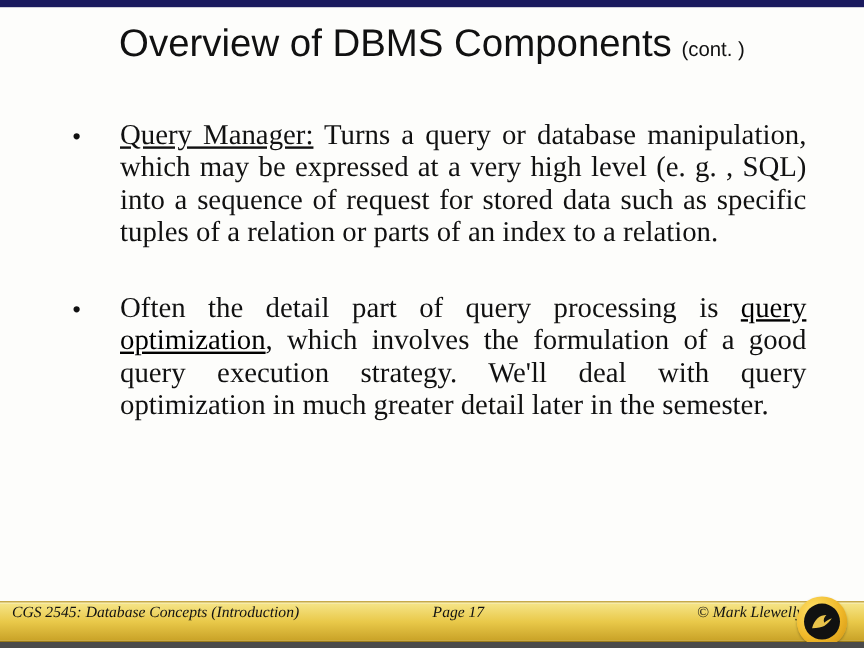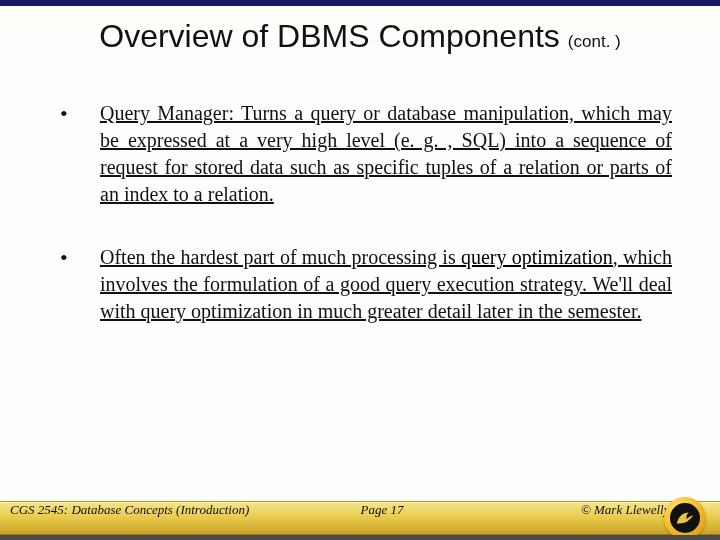--- a/index.html
+++ b/index.html
@@ -52,25 +52,24 @@
   }
   .bullet-dot {
     width: 40px;
     flex-shrink: 0;
     font-size: 22px;
     color: #111;
     line-height: 28px;
   }
   .bullet-text {
     flex: 1;
-    font-size: 20px;
+    font-size: 24px;
     color: #111;
     line-height: 27px;
     text-align: justify;
-    text-decoration: underline;
   }
   .term-underline {
     text-decoration: underline;
   }
   .brown {
     color: #000000;
   }
   .footer-bar {
     position: absolute;
     left: 0;
@@ -155,21 +154,21 @@
   <div class="bullet-row">
     <div class="bullet-dot">•</div>
     <div class="bullet-text">
       <span class="term-underline">Query Manager:</span><span>   Turns a query or database manipulation, which may be expressed at a very high level (e. g. , SQL) into a sequence of request for stored data such as specific tuples of a relation or parts of an index to a relation.</span>
     </div>
   </div>
 
   <div class="bullet-row">
     <div class="bullet-dot">•</div>
     <div class="bullet-text">
-      <span>Often the hardest part of much processing is </span><span class="term-underline brown">query optimization</span><span>, which involves the formulation of a good query execution strategy.  We'll deal with query optimization in much greater detail later in the semester.</span>
+      <span>Often the detail part of query processing is </span><span class="term-underline brown">query optimization</span><span>, which involves the formulation of a good query execution strategy.  We'll deal with query optimization in much greater detail later in the semester.</span>
     </div>
   </div>
 
 </div>
 
 <div class="footer-bar">
   <span class="footer-left">CGS 2545: Database Concepts  (Introduction)</span>
   <span class="footer-center"><span class="footer-page-label">Page 17</span></span>
   <span class="footer-right">© Mark Llewellyn</span>
 </div>

